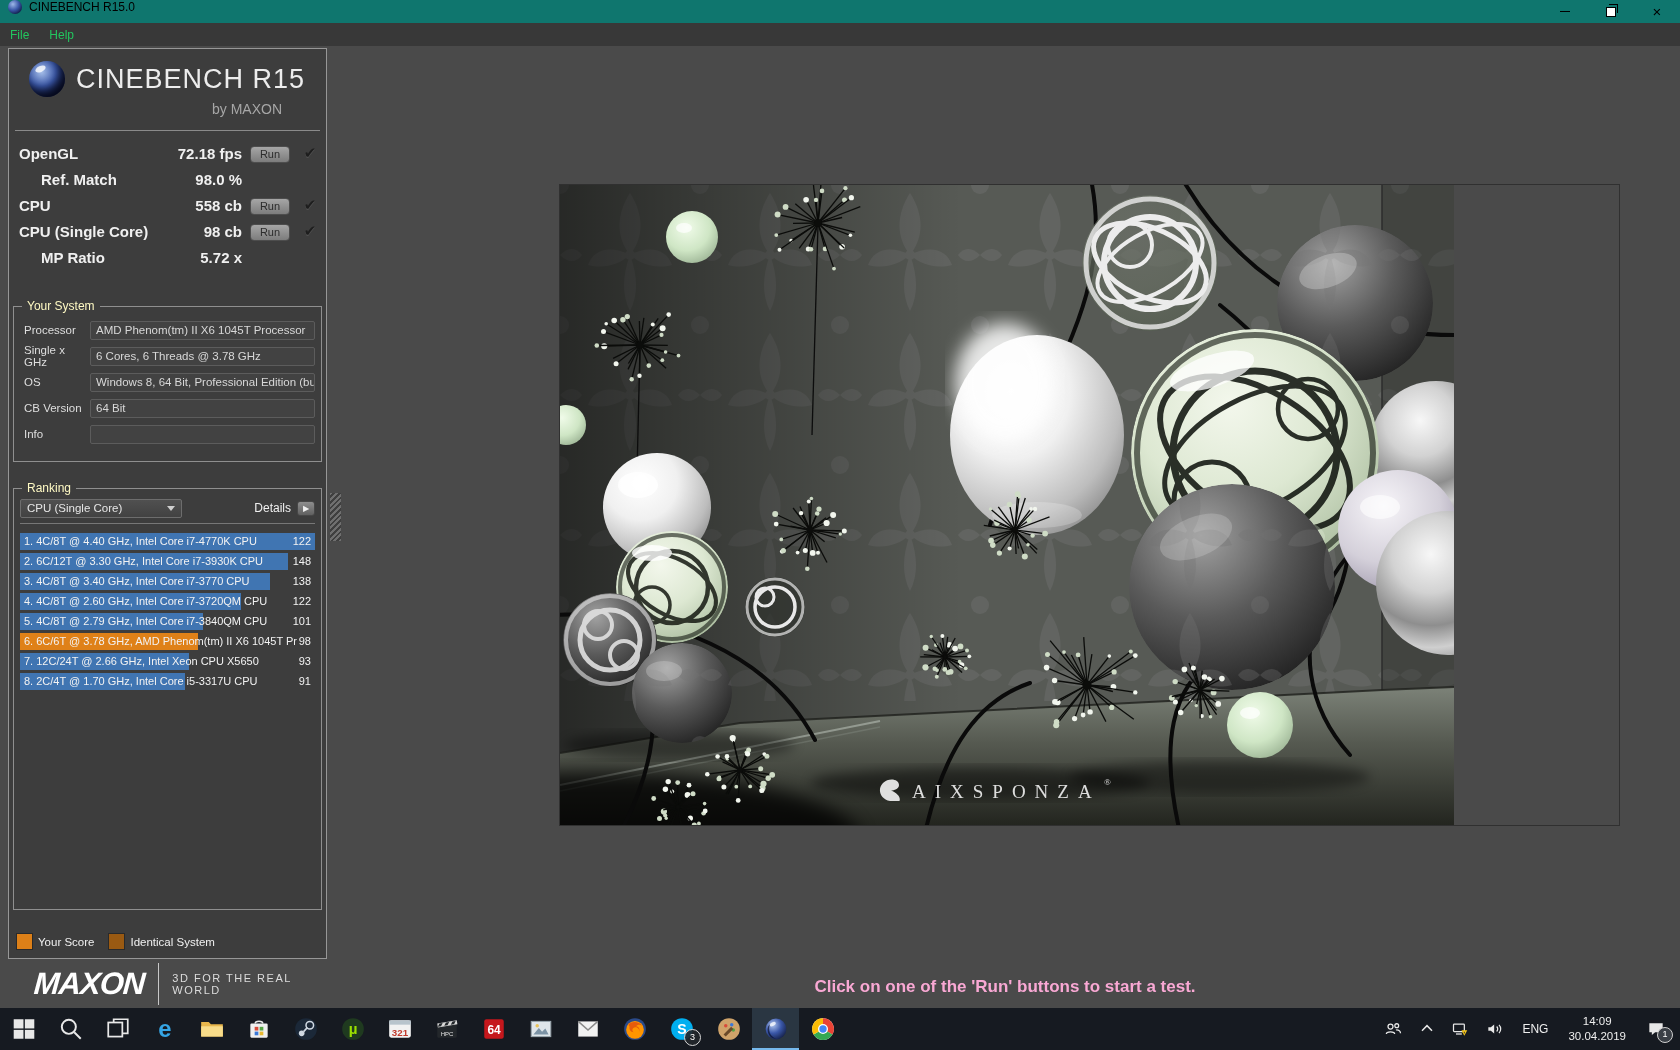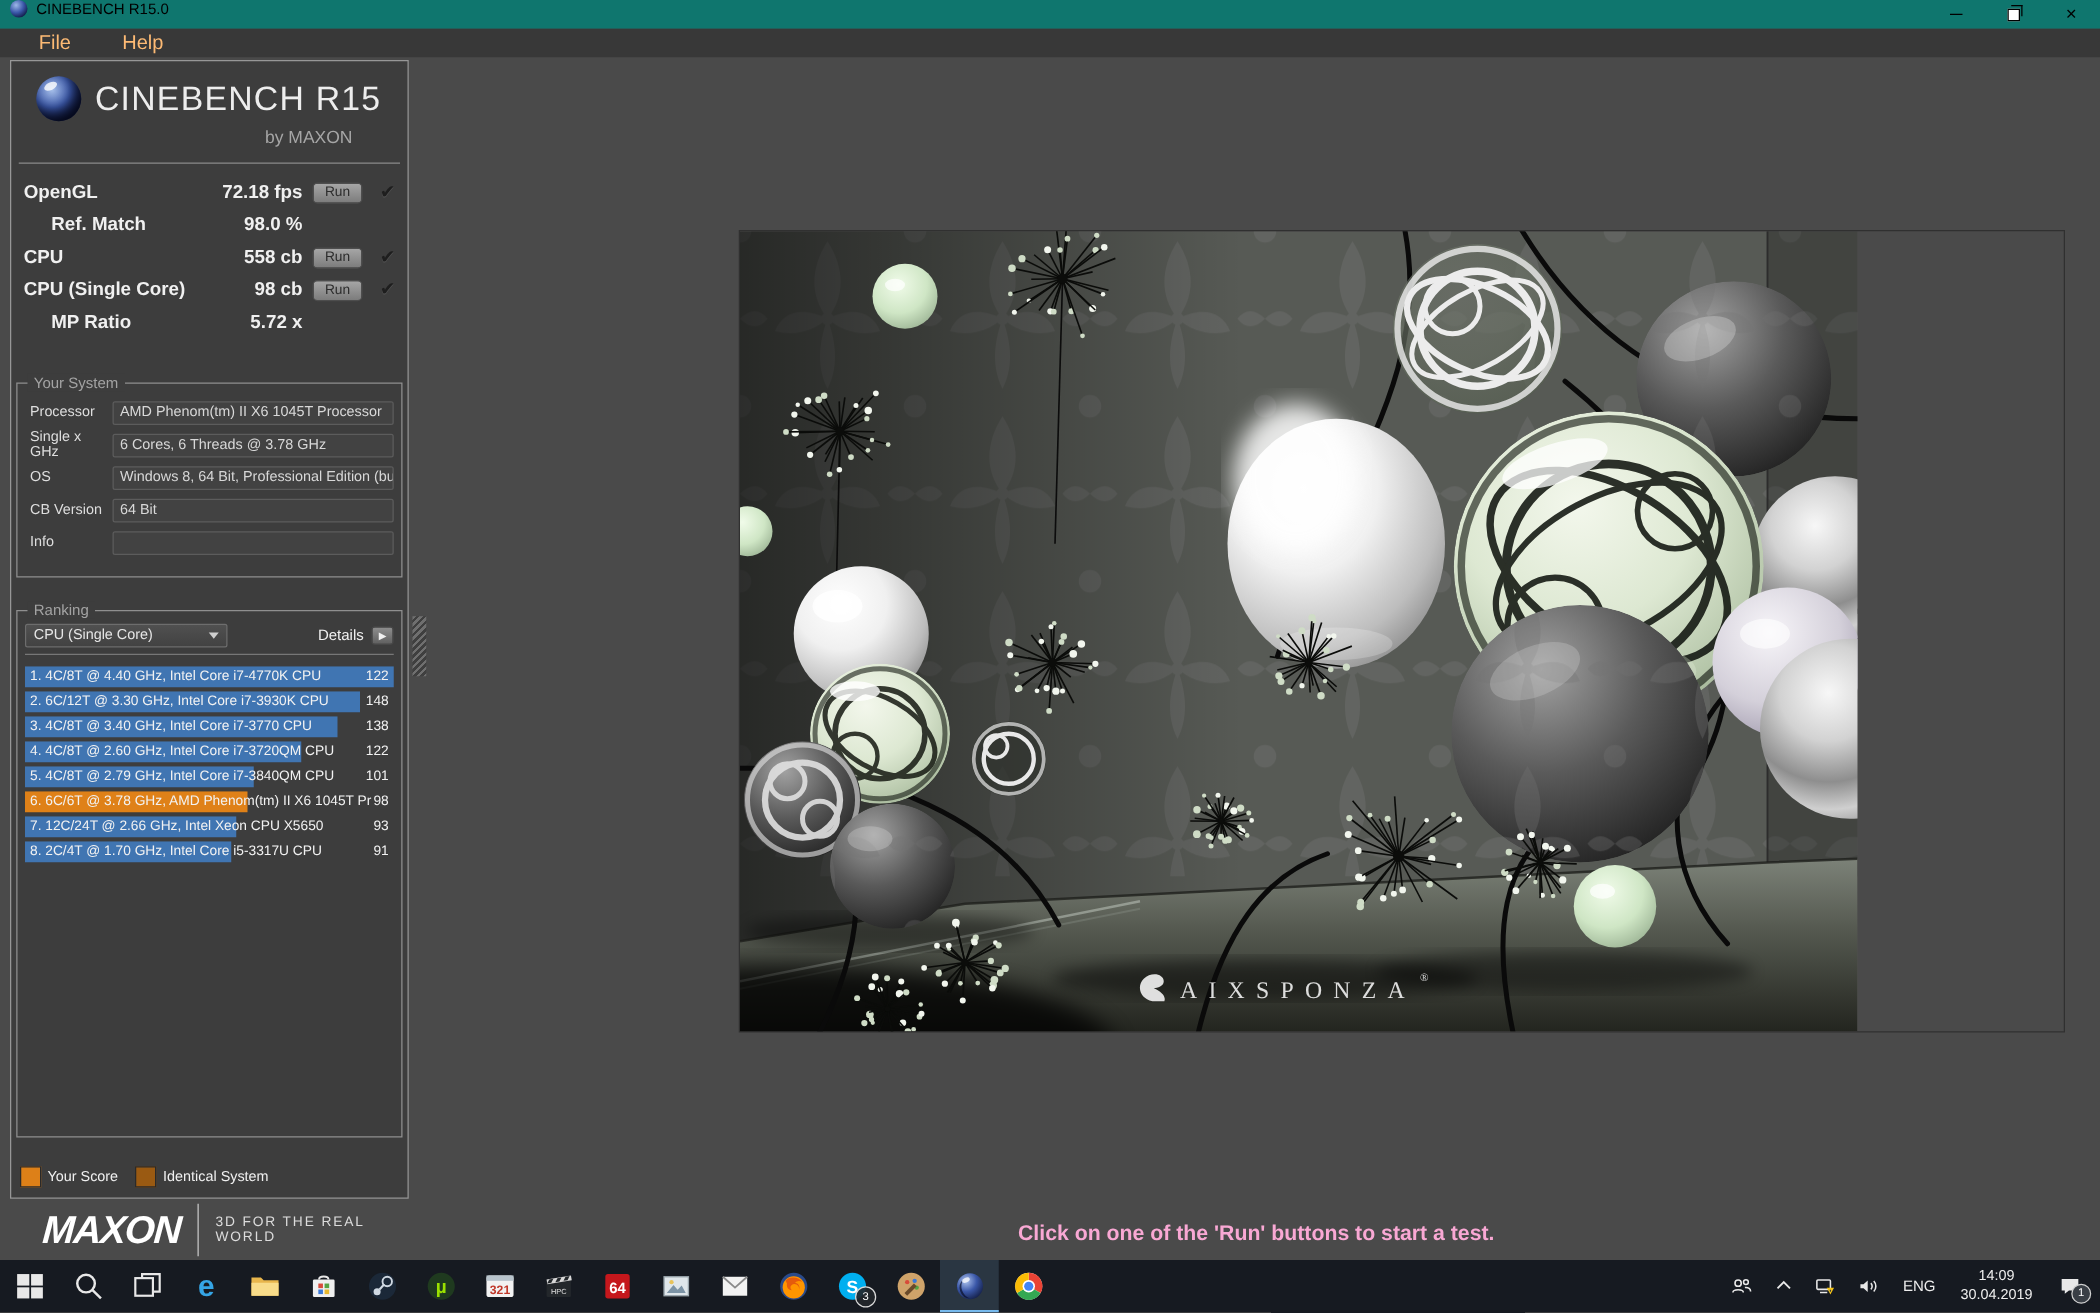--- a/index.html
+++ b/index.html
@@ -9,21 +9,21 @@
   .tb-appicon{width:14px;height:14px;border-radius:50%;margin:0 7px 0 8px;
     background:radial-gradient(circle at 35% 30%,#9db8e8 0%,#3a57a8 45%,#121d4a 78%,#060a20 100%);}
   .tb-title{font-size:12px;flex:1;}
   .win-btn{width:46px;height:23px;display:flex;align-items:center;justify-content:center;color:#000;}
   .glyph-min{width:10px;height:1px;background:#000;display:block;}
   .glyph-restore{width:8px;height:8px;border:1px solid #000;position:relative;display:block;background:#fff;}
   .glyph-restore:before{content:'';position:absolute;left:2px;top:-4px;width:8px;height:8px;border:1px solid #000;border-bottom:none;border-left:none;}
   .glyph-close{font-size:15px;line-height:15px;}
   
   #menubar{height:23px;background:#383838;display:flex;align-items:center;gap:20px;padding-left:10px;}
-  #menubar span{font-size:16px;color:#fdba74;margin-left:21px;}
+  #menubar span{font-size:12px;color:#22c55e;}
   
   #app{position:relative;height:962px;background:#4a4a4a;color:#f0f0f0;}
   #panel{position:absolute;left:8px;top:2px;width:319px;height:911px;background:#3d3d3d;
     border:1px solid #979797;box-sizing:border-box;}
   .logo-row{display:flex;align-items:center;padding:12px 8px 0 20px;}
   .cb-sphere{width:36px;height:36px;border-radius:50%;position:relative;flex:none;
     background:radial-gradient(circle at 35% 30%,#a7c0ea 0%,#3a57a8 42%,#14205a 72%,#05081e 100%);
     box-shadow:inset -5px -7px 9px rgba(0,0,0,.65);}
   .cb-sphere:after{content:'';position:absolute;left:6px;top:5px;width:11px;height:6px;border-radius:50%;
     background:rgba(255,255,255,.8);transform:rotate(-25deg);}
@@ -35,21 +35,21 @@
   .res-row{display:flex;align-items:center;height:26px;}
   .res-label{font-weight:bold;font-size:15px;flex:1;white-space:nowrap;}
   .res-label.indent{padding-left:22px;}
   .res-value{font-weight:bold;font-size:15px;width:92px;text-align:right;white-space:nowrap;}
   .res-runslot{width:50px;padding-left:8px;box-sizing:content-box;}
   button.run{width:40px;height:17px;font-size:11px;color:#2c2c2c;font-family:inherit;
     background:linear-gradient(#a6a6a6,#7c7c7c);border:1px solid #4d4d4d;border-radius:4px;padding:0;line-height:13px;}
   .res-check{width:20px;text-align:center;font-size:15px;color:#1e1e1e;text-shadow:0 1px 0 rgba(255,255,255,.12);}
   
   .group{position:relative;border:1px solid #8f8f8f;margin:36px 4px 0 4px;padding:10px 6px 14px 6px;}
-  .group-title{position:absolute;top:-8px;left:8px;background:#3d3d3d;padding:0 5px;font-size:12px;color:#a3a3a3;}
+  .group-title{position:absolute;top:-8px;left:8px;background:#3d3d3d;padding:0 5px;font-size:12px;color:#fef9c3;}
   .group.ranking{margin-top:26px;height:422px;box-sizing:border-box;padding-top:8px;}
   .sys-row{display:flex;align-items:center;height:26px;}
   .sys-label{width:66px;font-size:11.5px;color:#dedede;padding-left:4px;flex:none;}
   .sys-value{flex:1;height:17px;line-height:17px;background:#424242;border:1px solid #5c5c5c;border-radius:2px;
     font-size:11.5px;color:#d8d8d8;padding:0 5px;overflow:hidden;white-space:nowrap;}
   
   .rank-controls{display:flex;align-items:center;height:22px;margin-bottom:4px;}
   .dropdown{width:162px;height:19px;box-sizing:border-box;background:linear-gradient(#505050,#424242);
     border:1px solid #6d6d6d;border-radius:2px;display:flex;align-items:center;font-size:11.5px;
     padding:0 6px;color:#e6e6e6;}
@@ -65,21 +65,21 @@
   .rsc{position:absolute;right:4px;top:0;color:#f2f2f2;}
   .legend{position:absolute;left:7px;right:7px;bottom:8px;display:flex;align-items:center;font-size:11.5px;}
   .sw{width:15px;height:15px;margin-right:5px;border:1px solid #2a2a2a;flex:none;}
   .legend .item{display:flex;align-items:center;margin-right:14px;}
   
   #footer{position:absolute;left:8px;top:915px;width:330px;display:flex;align-items:center;height:46px;}
   .maxon{font-size:31px;font-weight:bold;font-style:italic;letter-spacing:-1px;color:#fff;margin-left:26px;transform:skewX(-4deg);}
   .footer-div{width:1px;height:42px;background:#c8c8c8;margin:0 13px 0 14px;}
   .tagline{font-size:11px;letter-spacing:1.5px;color:#dcdcdc;}
   
-  #viewport{position:absolute;left:560px;top:139px;width:1059px;height:640px;outline:1px solid rgba(0,0,0,.35);margin-left:32px;}
+  #viewport{position:absolute;left:560px;top:139px;width:1059px;height:640px;outline:1px solid rgba(0,0,0,.35);}
   #status-text{position:absolute;left:330px;width:1350px;top:931px;text-align:center;
     font-size:17px;font-weight:bold;color:#f9a8d4;}
   #grip{position:absolute;left:330px;top:447px;width:11px;height:48px;
     background:repeating-linear-gradient(135deg,#6f6f6f 0 2px,#3f3f3f 2px 4px);}
   
   #taskbar{height:42px;background:#161a21;display:flex;align-items:stretch;color:#eee;}
   #tb-apps{display:flex;}
   .slot{width:47px;display:flex;align-items:center;justify-content:center;position:relative;}
   .slot svg{width:26px;height:26px;display:block;}
   .slot.active{background:#2a3642;box-shadow:inset 0 -2px 0 #76b9ed;}

